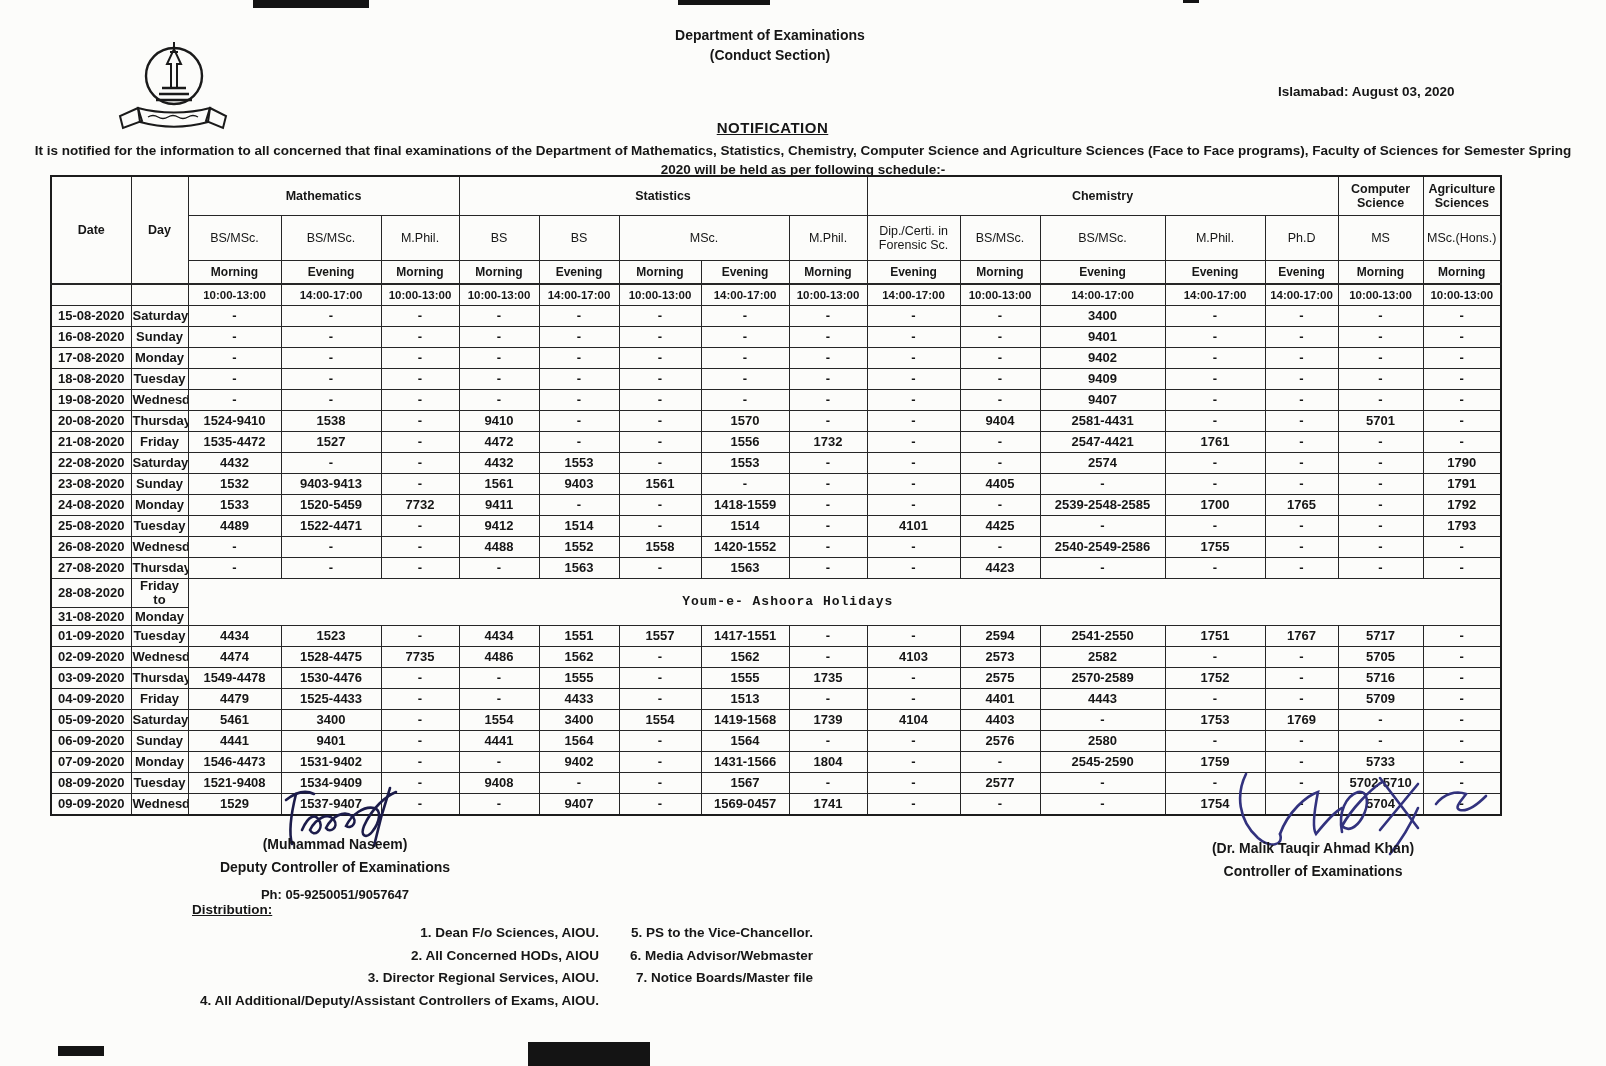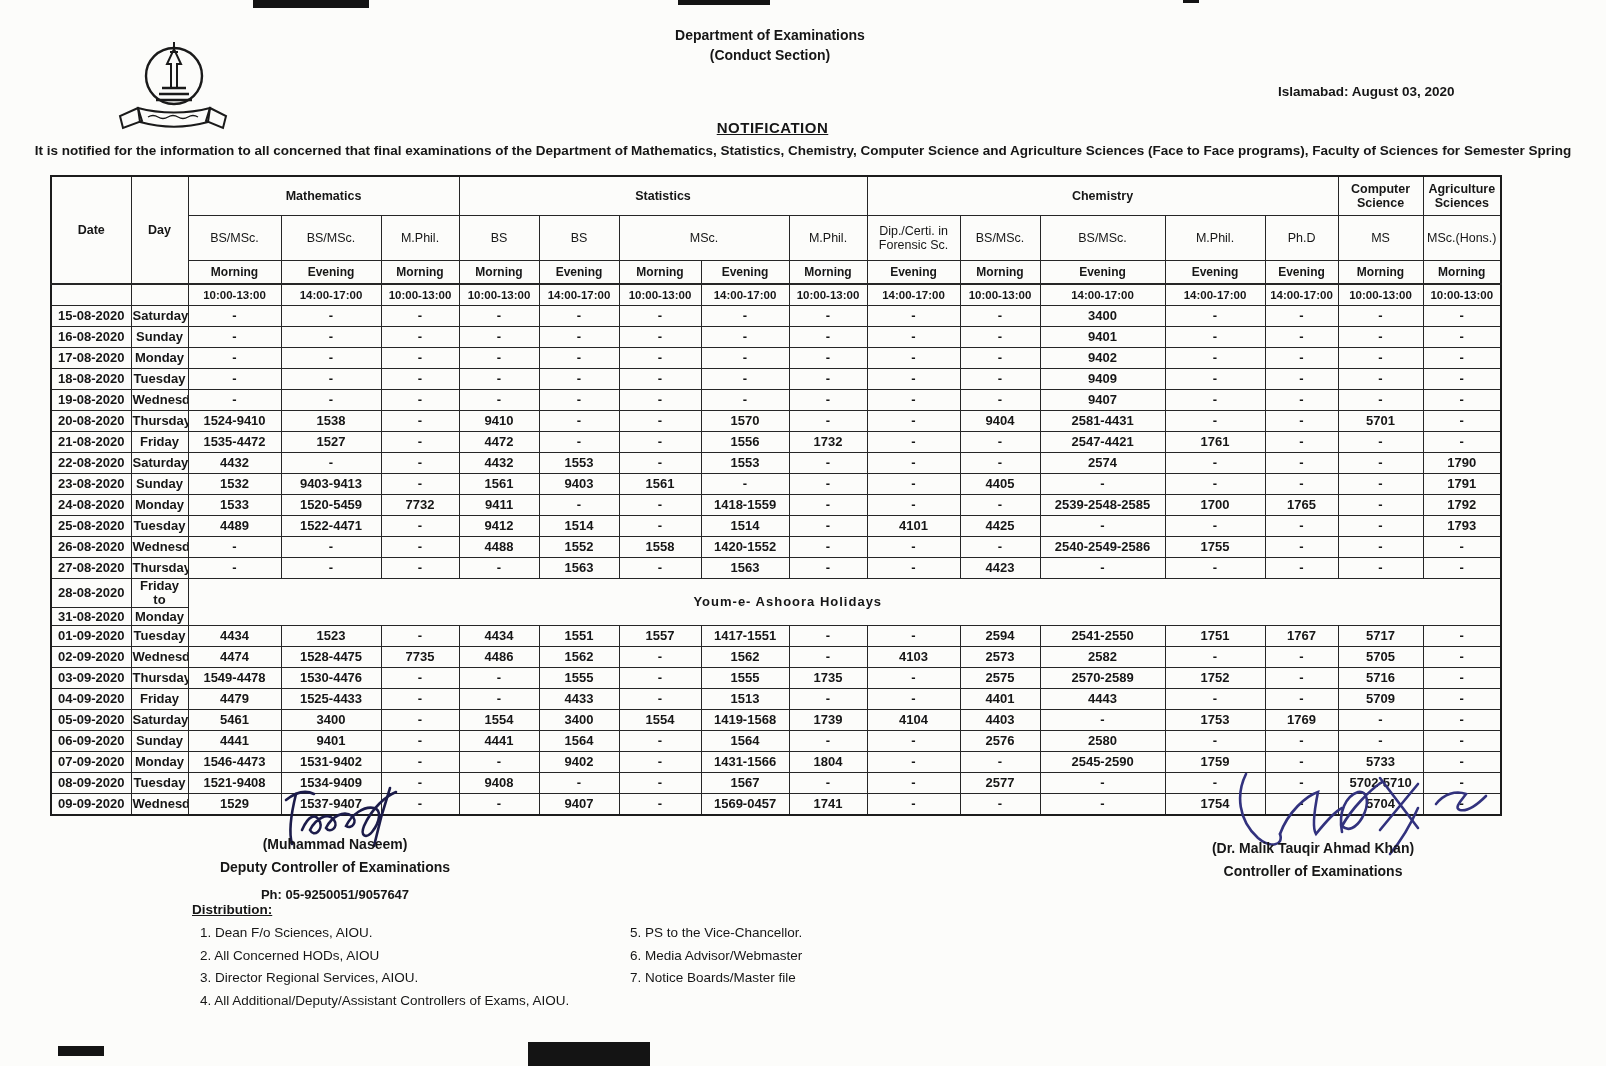--- a/index.html
+++ b/index.html
@@ -22,34 +22,34 @@
   .sched th,.sched td{border:1.6px solid #262626;padding:0 1px;text-align:center;
                       vertical-align:middle;overflow:hidden;}
   .sched{border:2.5px solid #1c1c1c;}
   .grp{font-size:12.5px;font-weight:bold;height:38px;line-height:14px;}
   .prog{font-size:12.5px;font-weight:normal;height:44px;line-height:14px;margin-left:36px;}
   .sess{font-size:12px;font-weight:bold;height:22px;}
   .time{font-size:11.5px;font-weight:bold;height:20px;border-top-width:2.2px !important;}
   .sched tbody td{font-size:13px;font-weight:bold;height:20px;line-height:14px;}
   td.date-cell{font-size:10.8px;}
   td.day-cell{font-size:10.8px;}
-  td.holiday-cell{font-family:Liberation Sans, sans-serif;font-size:29px;
+  td.holiday-cell{font-family:Liberation Mono, monospace;font-size:29px;
                   font-weight:bold;letter-spacing:1px;padding-right:114px;}
   tr.hol-sub td{height:17px;}
 
   .sig-left-block{position:absolute;left:180px;top:836px;width:310px;text-align:center;}
   .sig-right-block{position:absolute;left:1158px;top:840px;width:310px;text-align:center;}
   .sig-name{font-size:14px;font-weight:bold;}
   .sig-title{font-size:14px;font-weight:bold;margin-top:7px;}
   .sig-phone{font-size:13px;font-weight:bold;margin-top:12px;}
   .sig-svg{position:absolute;}
 
   .dist{position:absolute;left:192px;top:900px;}
   .dist-heading{font-size:13.5px;font-weight:bold;text-decoration:underline;}
-  .dist-col{position:absolute;font-size:13.5px;font-weight:normal;line-height:22.5px;white-space:nowrap;}
+  .dist-col{position:absolute;font-size:13.5px;font-weight:bold;line-height:22.5px;white-space:nowrap;text-align:right;}
   .dist-col.left{left:200px;top:922px;}
   .dist-col.right{left:630px;top:922px;}
 </style>
 </head>
 <body>
 
 <div class="scan-mark" style="left:253px;top:0;width:116px;height:8px;"></div>
 <div class="scan-mark" style="left:678px;top:0;width:92px;height:5px;"></div>
 <div class="scan-mark" style="left:1183px;top:0;width:16px;height:3px;"></div>
 <div class="scan-mark" style="left:58px;top:1046px;width:46px;height:10px;"></div>
@@ -70,20 +70,21 @@
 </svg>
 
 <div class="doc-header">
   <div class="dept">Department of Examinations</div>
   <div class="section">(Conduct Section)</div>
 </div>
 <div class="place-date">Islamabad: August 03, 2020</div>
 <div class="notif-title">NOTIFICATION</div>
 <div class="notif-body">
   <div>It is notified for the information to all concerned that final examinations of the Department of Mathematics, Statistics, Chemistry, Computer Science and Agriculture Sciences (Face to Face programs), Faculty of Sciences for Semester Spring</div>
+  <div>2020 will be held as per following schedule:-</div>
 </div>
 
 <table class="sched">
   <colgroup>
     <col style="width:80px">
       <col style="width:57px">
     <col style="width:93px">
       <col style="width:100px">
       <col style="width:78px">
     <col style="width:80px">

